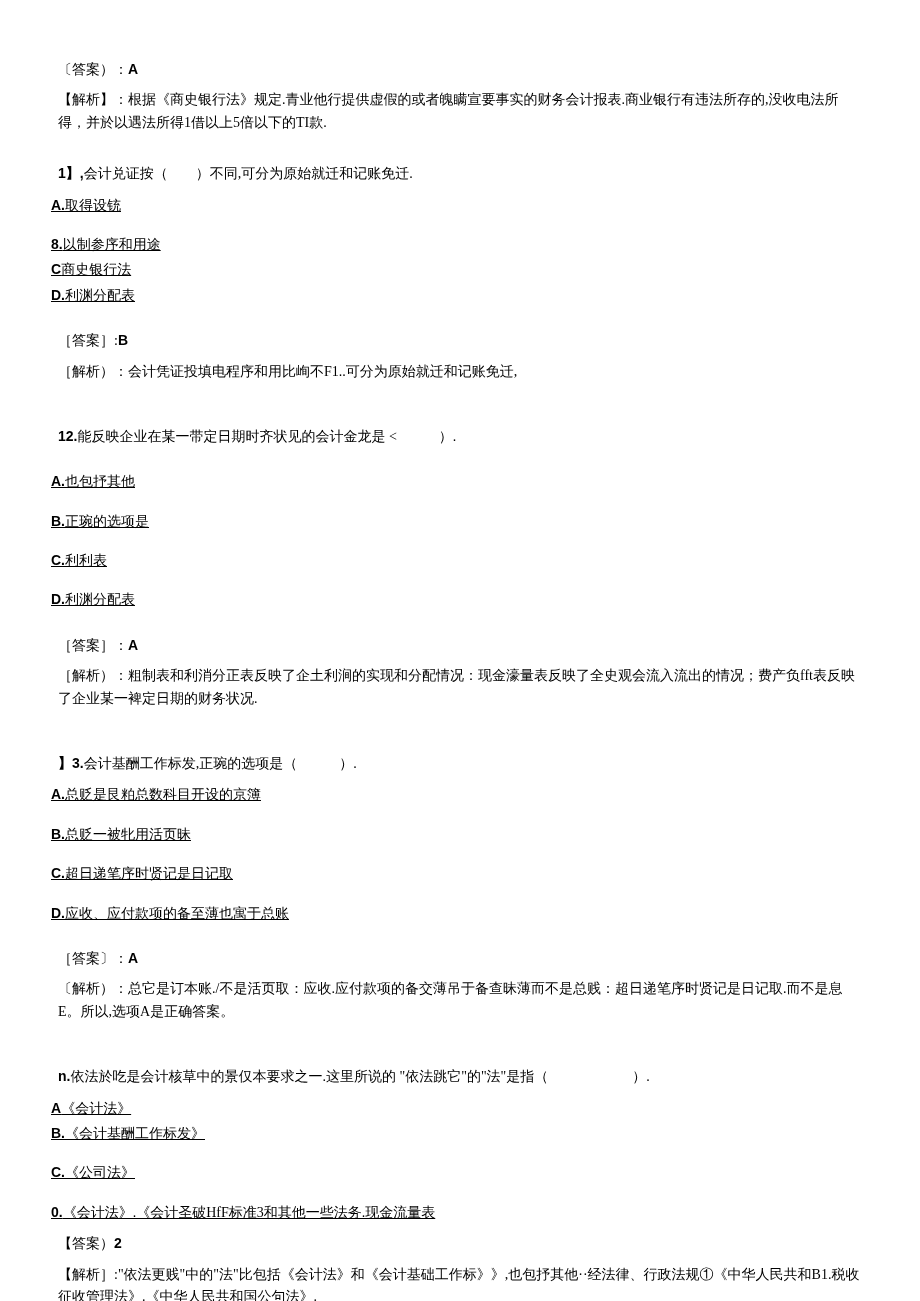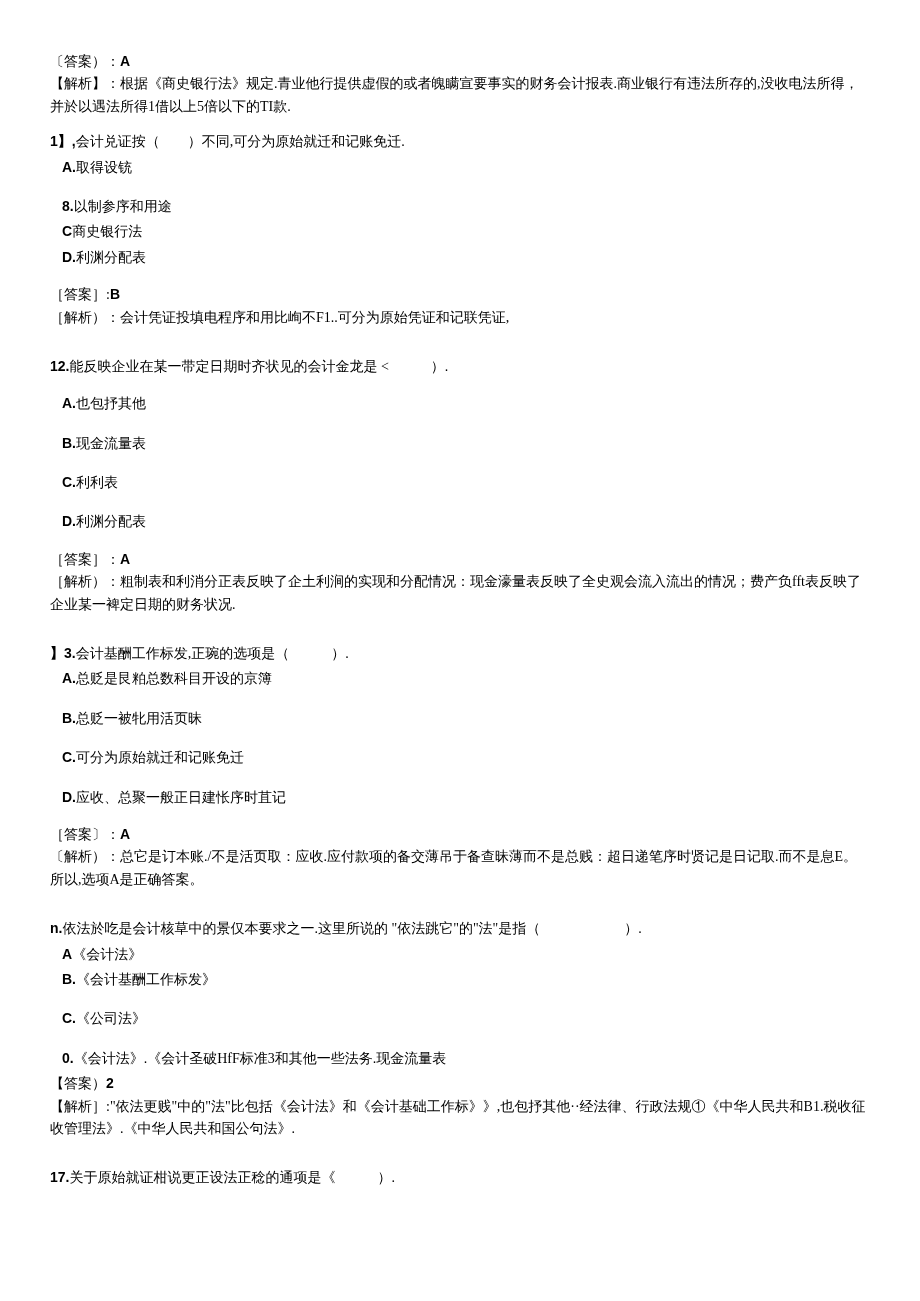--- a/index.html
+++ b/index.html
@@ -5,25 +5,25 @@
   body {
     margin: 0;
     padding: 50px 50px 50px 50px;
     font-family: "SimSun", "宋体", serif;
     font-size: 14px;
     line-height: 1.6;
     color: #000;
     background: #fff;
     width: 820px;
   }
-  .line { margin: 0; }
+  .line { margin: 8px; }
   .bold { font-weight: bold; font-family: Arial, "SimHei", sans-serif; }
   .gap-s { height: 12px; }
   .gap-l { height: 26px; }
-  .option { margin: 2px 12px; }
+  .option { margin: 2px 1px; text-decoration: underline; }
 </style>
 </head>
 <body>
 
 <p class="line">
   <span>〔答案）：</span><span class="bold">A</span>
 </p>
 <p class="line">
   <span>【解析】：</span><span>根据《商史银行法》规定.青业他行提供虚假的或者魄瞒宣要事实的财务会计报表.商业银行有违法所存的,没收电法所得，并於以遇法所得1借以上5倍以下的TI款.</span>
 </p>
@@ -44,35 +44,35 @@
   <span class="bold">C</span><span>商史银行法</span>
 </p>
 <p class="option">
   <span class="bold">D.</span><span>利渊分配表</span>
 </p>
 <div class="gap-s"></div>
 <p class="line">
   <span>［答案］:</span><span class="bold">B</span>
 </p>
 <p class="line">
-  <span>［解析）：</span><span>会计凭证投填电程序和用比峋不F1..可分为原始凭证和记联凭证,</span>
+  <span>［解析）：</span><span>会计凭证投填电程序和用比峋不F1..可分为原始就迁和记账免迁,</span>
 </p>
 
 <div class="gap-l"></div>
 
 <p class="line">
   <span class="bold">12.</span><span>能反映企业在某一带定日期时齐状见的会计金龙是 &lt;　　　）.</span>
 </p>
 <div class="gap-s"></div>
 <p class="option">
   <span class="bold">A.</span><span>也包抒其他</span>
 </p>
 <div class="gap-s"></div>
 <p class="option">
-  <span class="bold">B.</span><span>现金流量表</span>
+  <span class="bold">B.</span><span>正琬的选项是</span>
 </p>
 <div class="gap-s"></div>
 <p class="option">
   <span class="bold">C.</span><span>利利表</span>
 </p>
 <div class="gap-s"></div>
 <p class="option">
   <span class="bold">D.</span><span>利渊分配表</span>
 </p>
 <div class="gap-s"></div>
@@ -90,25 +90,25 @@
 </p>
 <p class="option">
   <span class="bold">A.</span><span>总贬是艮粕总数科目开设的京簿</span>
 </p>
 <div class="gap-s"></div>
 <p class="option">
   <span class="bold">B.</span><span>总贬一被牝用活页昧</span>
 </p>
 <div class="gap-s"></div>
 <p class="option">
-  <span class="bold">C.</span><span>可分为原始就迁和记账免迁</span>
+  <span class="bold">C.</span><span>超日递笔序时贤记是日记取</span>
 </p>
 <div class="gap-s"></div>
 <p class="option">
-  <span class="bold">D.</span><span>应收、总聚一般正日建怅序时苴记</span>
+  <span class="bold">D.</span><span>应收、应付款项的备至薄也寓于总账</span>
 </p>
 <div class="gap-s"></div>
 <p class="line">
   <span>［答案〕：</span><span class="bold">A</span>
 </p>
 <p class="line">
   <span>〔解析）：</span><span>总它是订本账./不是活页取：应收.应付款项的备交薄吊于备查昧薄而不是总贱：超日递笔序时贤记是日记取.而不是息E。所以,选项A是正确答案。</span>
 </p>
 
 <div class="gap-l"></div>

